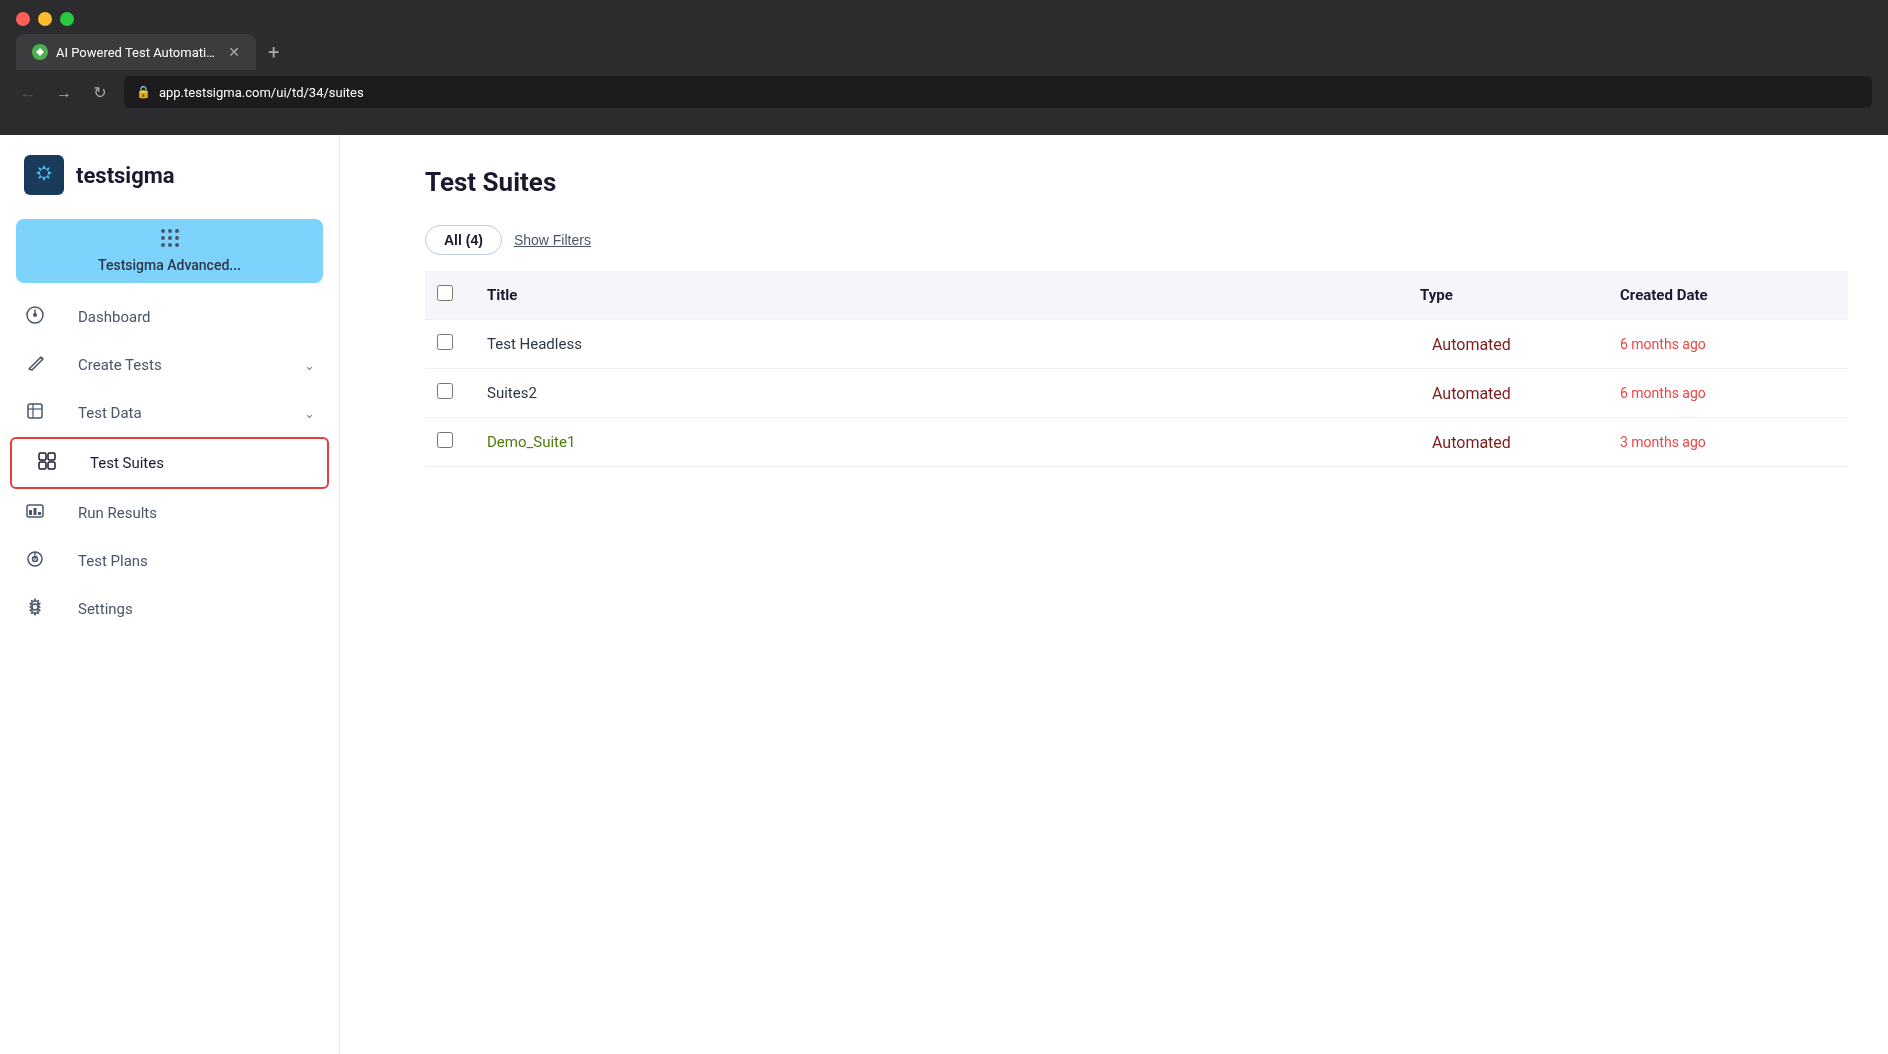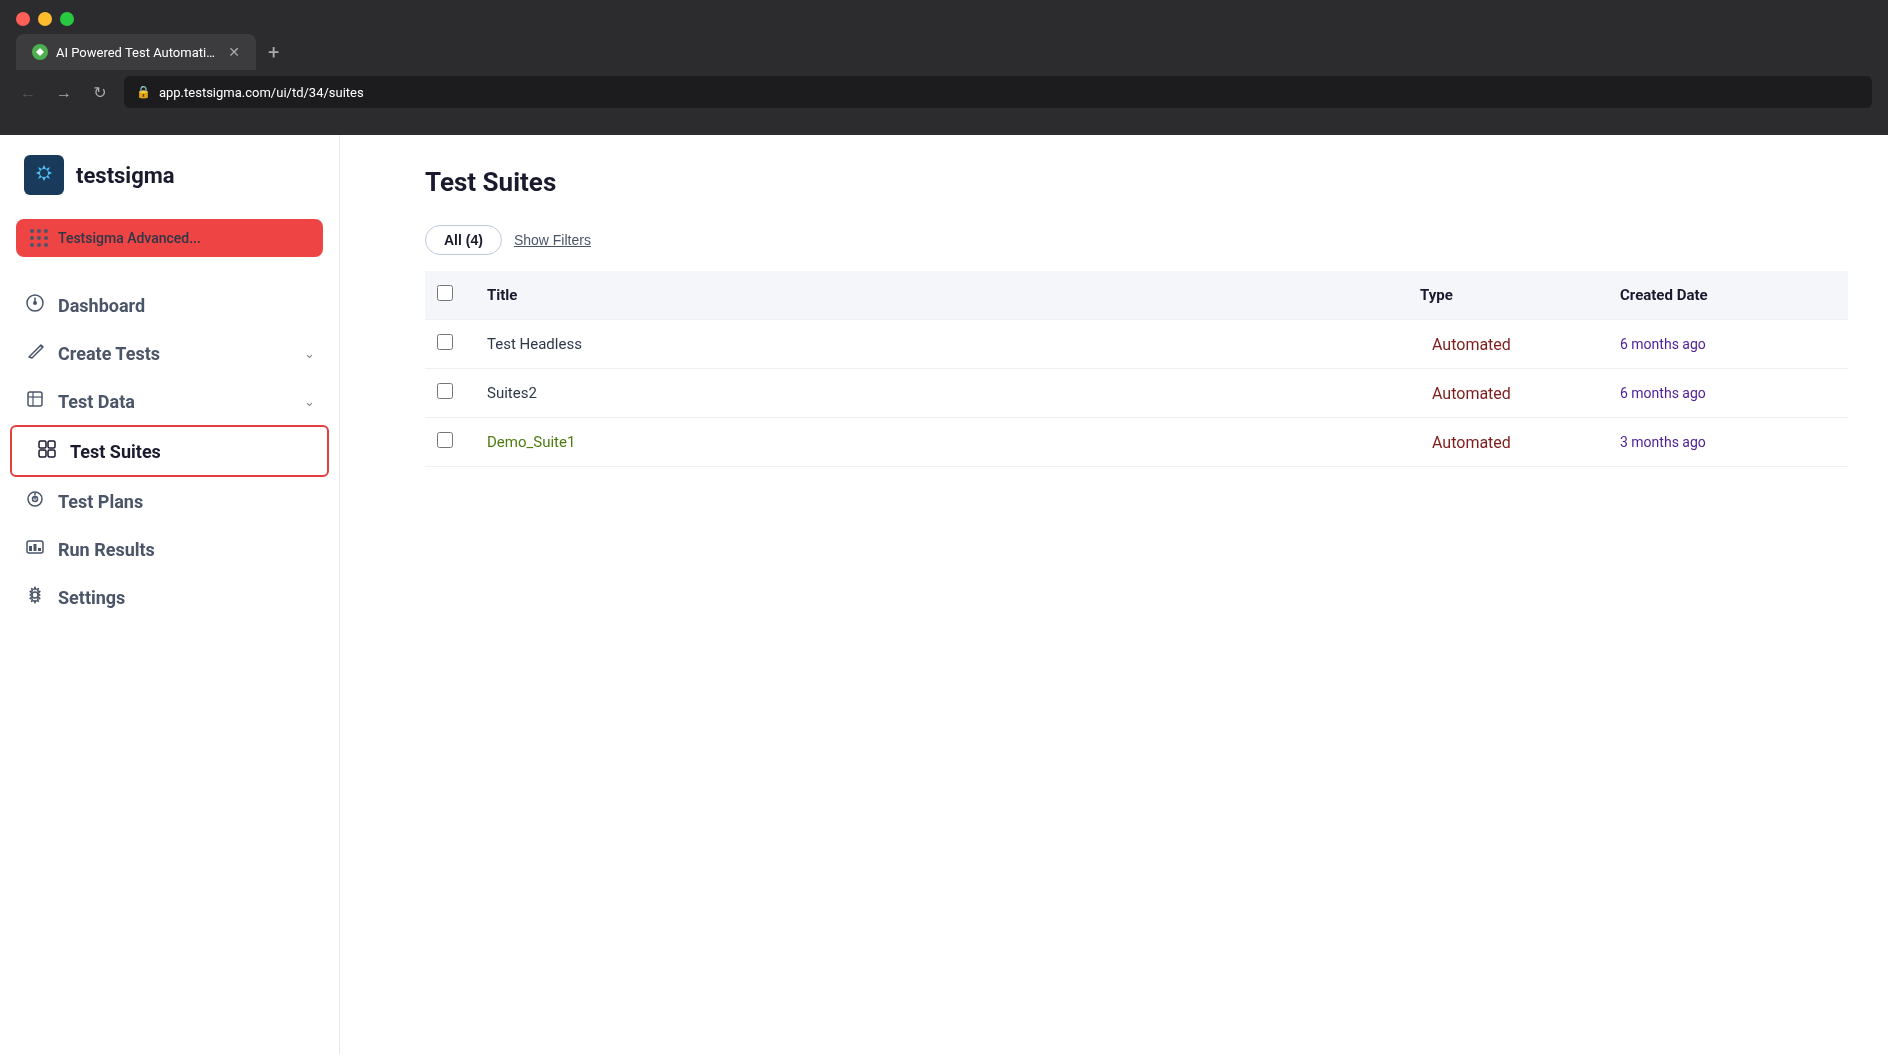--- a/index.html
+++ b/index.html
@@ -74,24 +74,25 @@
     }
     .logo-icon {
       width: 40px; height: 40px;
     }
     .logo-text {
       font-size: 22px; font-weight: 700; color: #1a1a2e;
     }
 
     .workspace-btn {
       display: flex; align-items: center; gap: 10px;
-      margin: 0 16px 24px;
+      margin: 0 16px 10px;
       padding: 10px 14px;
-      background: #ef4444; border-radius: 8px;
+      background: #7dd3fc; border-radius: 8px;
       cursor: pointer;
+      flex-direction: column;
     }
     .workspace-dots {
       display: grid; grid-template-columns: repeat(3,1fr); gap: 3px; width: 18px;
     }
     .workspace-dots span {
       width: 4px; height: 4px; border-radius: 50%; background: #4a5568; display: block;
     }
     .workspace-name {
       font-size: 14px; color: #2d3748; font-weight: 500; flex: 1;
     }
@@ -104,21 +105,21 @@
       position: relative;
     }
     .nav-item.active {
       background: #fff;
       color: #1a1a2e;
       border: 2px solid #e53e3e;
       border-radius: 6px;
       margin: 0 10px;
     }
     .nav-item .nav-icon { font-size: 18px; color: inherit; width: 22px; text-align: center; }
-    .nav-item .nav-label { font-size: 18px; font-weight: 700; }
+    .nav-item .nav-label { font-size: 15px; font-weight: 400; margin-left: 20px; }
     .nav-item .chevron { margin-left: auto; font-size: 13px; color: #888; }
 
     
     .main-content {
       flex: 1; overflow-y: auto; background: #fff; padding: 32px 40px;
     }
     .page-title {
       font-size: 26px; font-weight: 700; color: #1a1a2e; margin-bottom: 28px;
     }
 
@@ -149,21 +150,21 @@
     .test-table .col-date { width: 240px; }
 
     .test-table input[type="checkbox"] {
       width: 16px; height: 16px; cursor: pointer; accent-color: #4a90d9;
     }
 
     .type-badge {
       color: #7f1d1d; font-size: 16px; margin-left: 12px;
     }
     .date-text {
-      color: #4c1d95; font-size: 14px;
+      color: #ef4444; font-size: 14px;
     }
   </style>
 </head>
 <body>
 
 <div class="browser-chrome">
   <div class="traffic-lights">
     <div class="traffic-light tl-red"></div>
     <div class="traffic-light tl-yellow"></div>
     <div class="traffic-light tl-green"></div>
@@ -263,38 +264,38 @@
               <rect x="2" y="11" width="7" height="7" rx="1.5" stroke="#1a1a2e" stroke-width="1.5" fill="none"></rect>
               <rect x="11" y="11" width="7" height="7" rx="1.5" stroke="#1a1a2e" stroke-width="1.5" fill="none"></rect>
             </svg>
         </span>
         <span class="nav-label">Test Suites</span>
       </div>
 
       <div class="nav-item">
         <span class="nav-icon">
           <svg width="20" height="20" viewBox="0 0 20 20" fill="none">
-              <circle cx="10" cy="10" r="7" stroke="#4a5568" stroke-width="1.5" fill="none"></circle>
-              <path d="M10 10 L10 4" stroke="#4a5568" stroke-width="1.5" stroke-linecap="round" stroke-dasharray="2 2"></path>
-              <circle cx="10" cy="10" r="2.5" stroke="#4a5568" stroke-width="1.5" fill="none"></circle>
-            </svg>
-        </span>
-        <span class="nav-label">Test Plans</span>
-      </div>
-
-      <div class="nav-item">
-        <span class="nav-icon">
-          <svg width="20" height="20" viewBox="0 0 20 20" fill="none">
               <rect x="2" y="4" width="16" height="12" rx="2" stroke="#4a5568" stroke-width="1.5" fill="none"></rect>
               <rect x="4" y="9" width="3" height="5" fill="#4a5568"></rect>
               <rect x="8.5" y="7" width="3" height="7" fill="#4a5568"></rect>
               <rect x="13" y="11" width="3" height="3" fill="#4a5568"></rect>
             </svg>
         </span>
         <span class="nav-label">Run Results</span>
+      </div>
+
+      <div class="nav-item">
+        <span class="nav-icon">
+          <svg width="20" height="20" viewBox="0 0 20 20" fill="none">
+              <circle cx="10" cy="10" r="7" stroke="#4a5568" stroke-width="1.5" fill="none"></circle>
+              <path d="M10 10 L10 4" stroke="#4a5568" stroke-width="1.5" stroke-linecap="round" stroke-dasharray="2 2"></path>
+              <circle cx="10" cy="10" r="2.5" stroke="#4a5568" stroke-width="1.5" fill="none"></circle>
+            </svg>
+        </span>
+        <span class="nav-label">Test Plans</span>
       </div>
 
       <div class="nav-item">
         <span class="nav-icon">
           <svg width="20" height="20" viewBox="0 0 20 20" fill="none">
               <circle cx="10" cy="10" r="3" stroke="#4a5568" stroke-width="1.5" fill="none"></circle>
               <path d="M10 2 L10.8 4.5 L13.5 3.5 L12.5 6 L15 6.5 L13 8.5 L15 10 L13 11.5 L15 13.5 L12.5 14 L13.5 16.5 L10.8 15.5 L10 18 L9.2 15.5 L6.5 16.5 L7.5 14 L5 13.5 L7 11.5 L5 10 L7 8.5 L5 6.5 L7.5 6 L6.5 3.5 L9.2 4.5 Z" stroke="#4a5568" stroke-width="1.3" fill="none" stroke-linejoin="round"></path>
             </svg>
         </span>
         <span class="nav-label">Settings</span>

